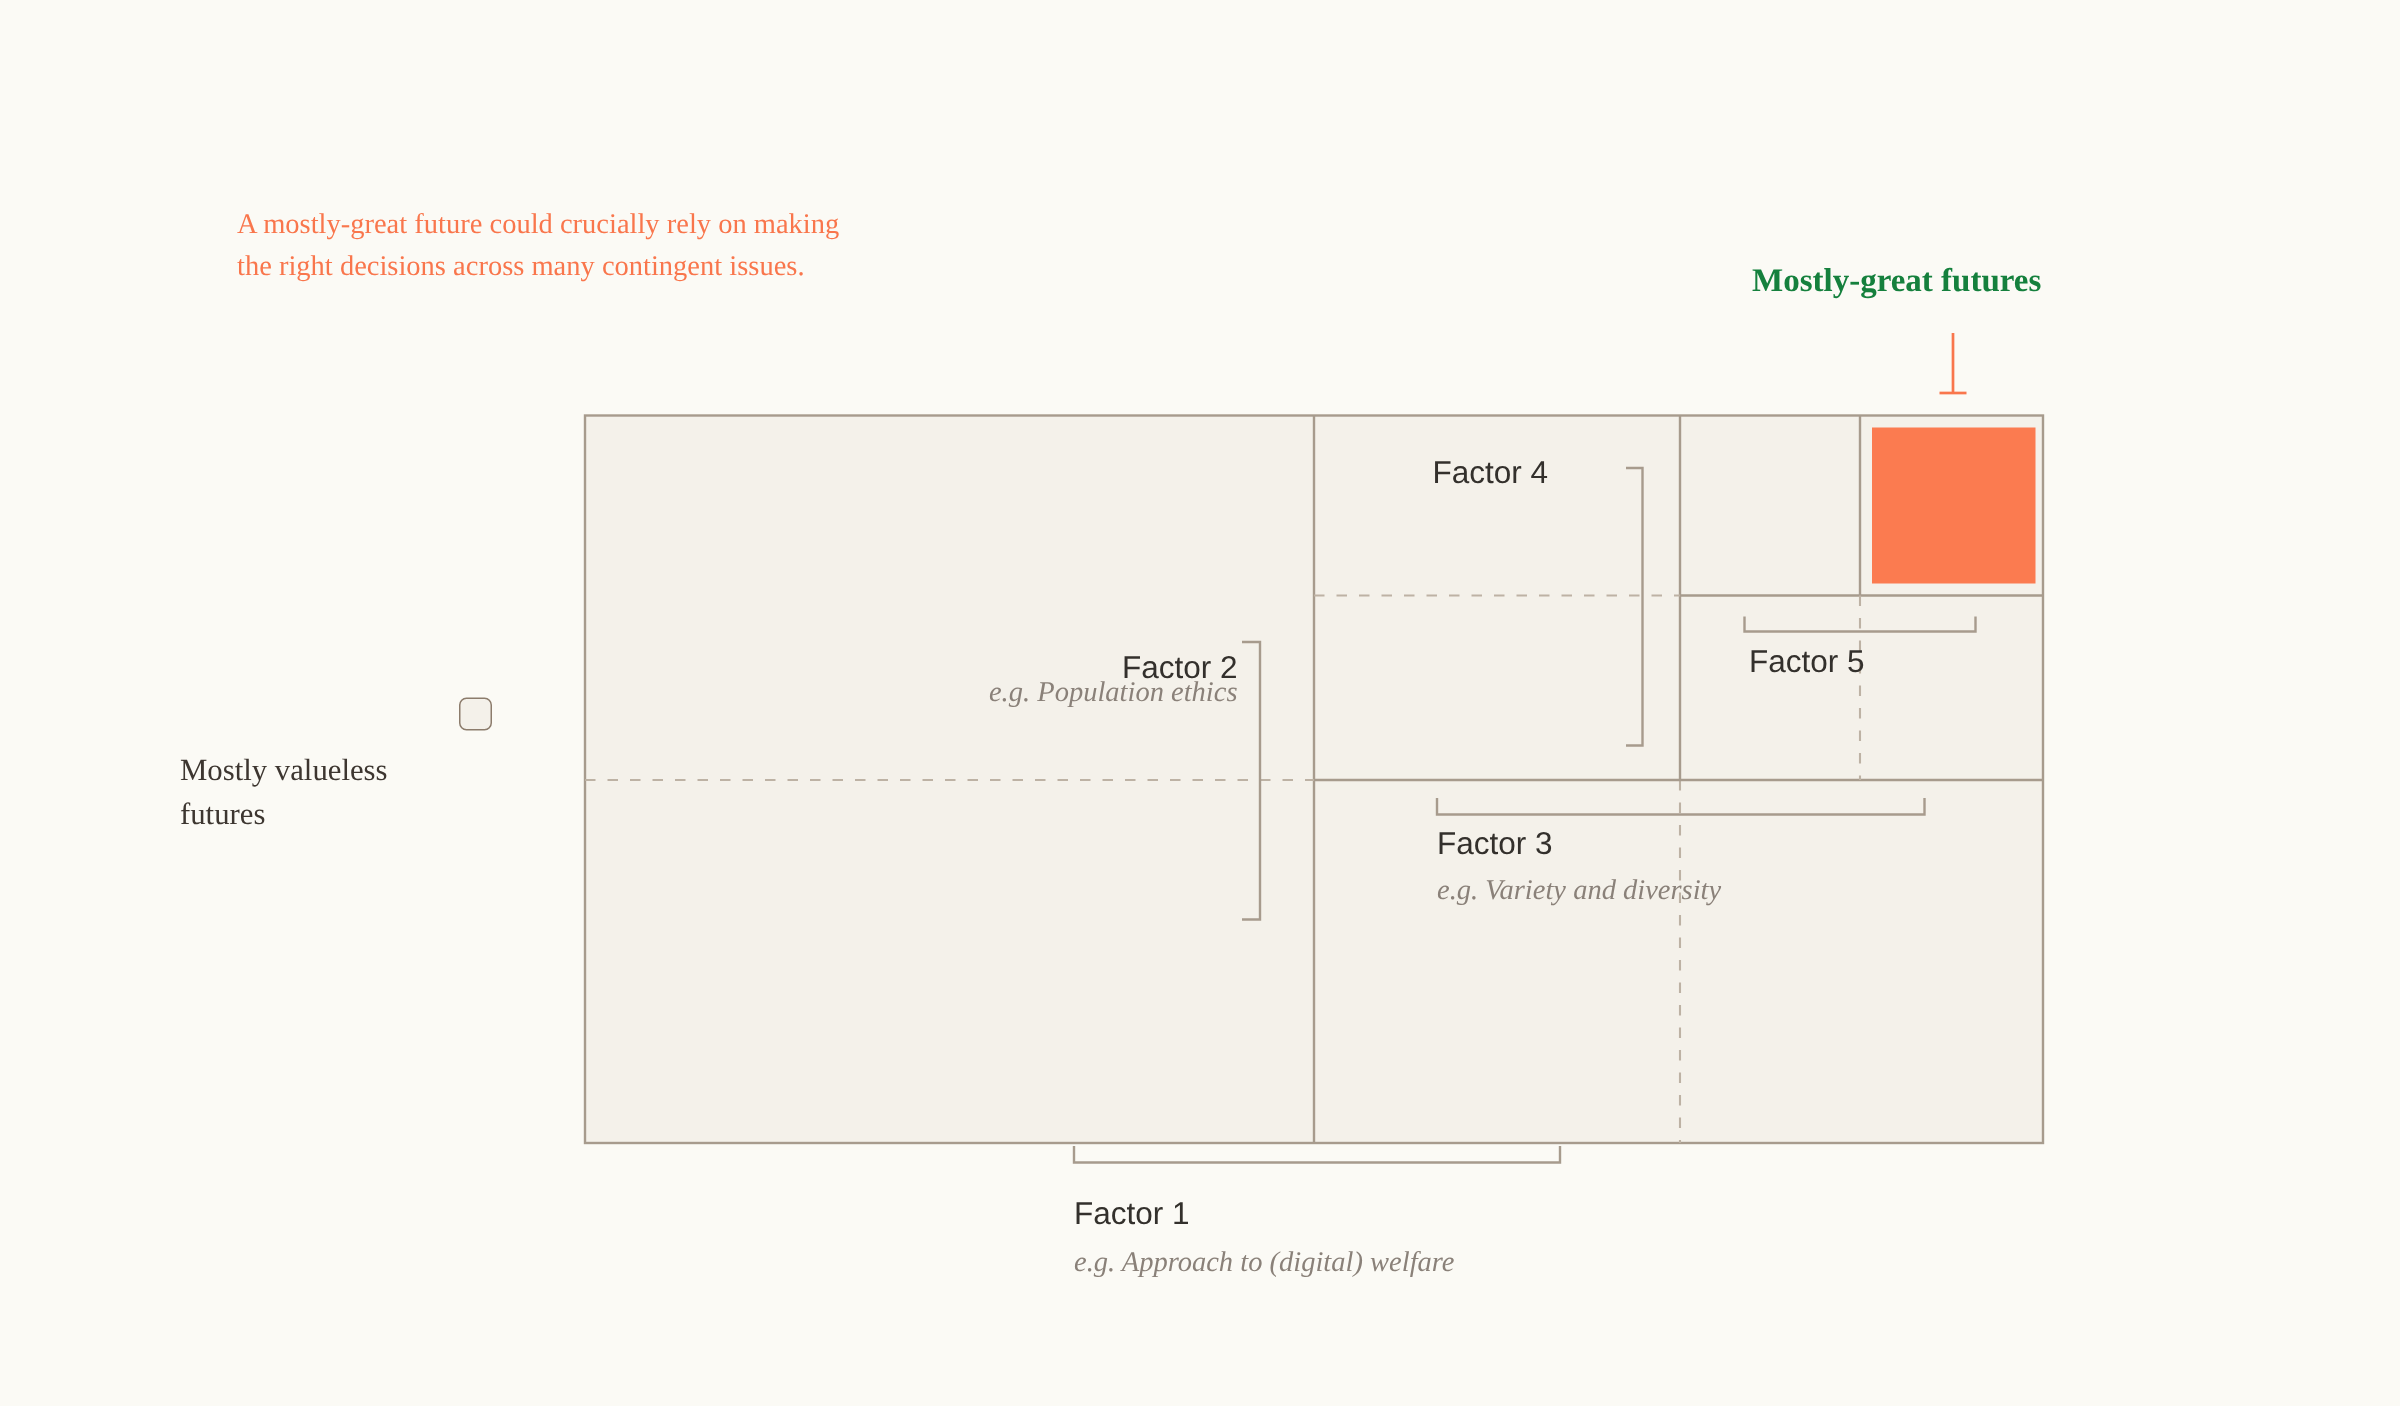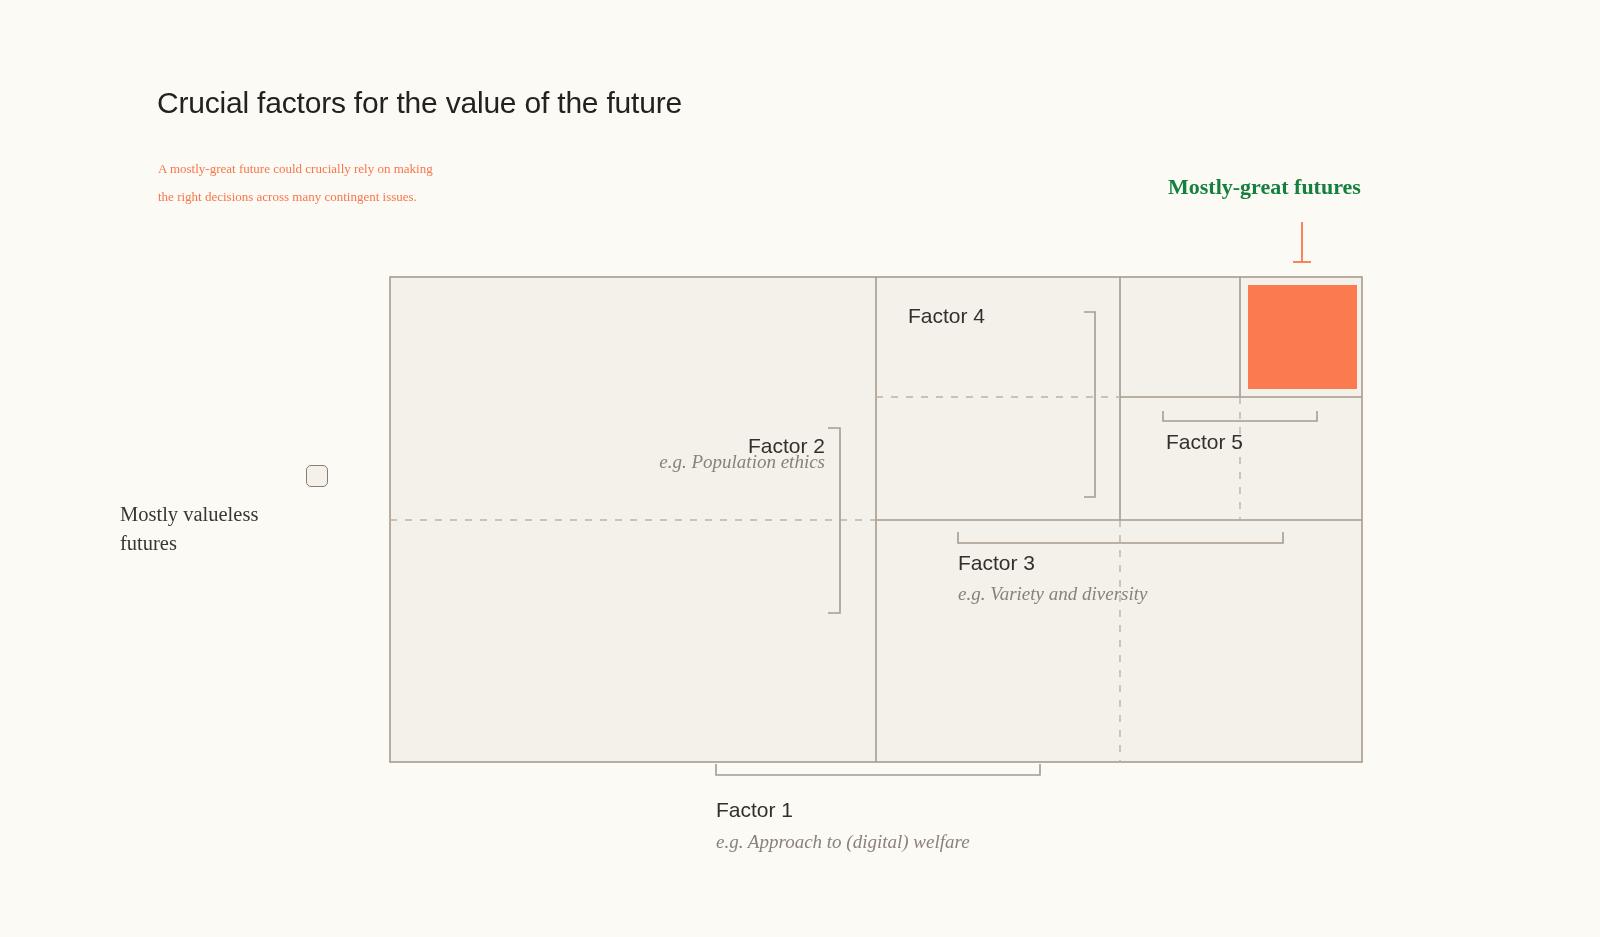--- a/index.html
+++ b/index.html
@@ -29,23 +29,23 @@
     font-family: "Liberation Sans", sans-serif;
     font-size: 30px;
     font-weight: 400;
     color: #24211E;
     letter-spacing: -0.2px;
     white-space: nowrap;
   }
   .subtitle {
     position: absolute;
     left: 158px;
-    top: 155px;
-    font-family: "Liberation Serif", serif;
-    font-size: 13px;
+    top: 136px;
+    font-family: "Liberation Serif", serif;
+    font-size: 19px;
     line-height: 28px;
     color: #F9764C;
     white-space: pre-line;
   }
 
   
   .callout-great-label {
     position: absolute;
     left: 1168px;
     top: 174px;
@@ -116,31 +116,30 @@
 
   
   .f2-label { left: 600px; top: 434px; width: 225px; text-align: right; }
   .f2-sub   { left: 560px; top: 451px; width: 265px; text-align: right; }
 
   
   .f3-label { left: 958px; top: 551px; }
   .f3-sub   { left: 958px; top: 583px; }
 
   
-  .f4-label { left: 908px; top: 304px; width: 200px; text-align: left; }
+  .f4-label { left: 832px; top: 304px; width: 200px; text-align: right; }
 
   
   .f5-label { left: 1166px; top: 430px; }
 </style>
 </head>
 <body>
 
 <div class="stage">
 
-  <div class="title">Crucial factors for the value of the future</div>
   <div class="subtitle">A mostly-great future could crucially rely on making
 the right decisions across many contingent issues.</div>
 
   <div class="callout-great-label">Mostly-great futures</div>
 
   <div class="swatch"></div>
   <div class="callout-valueless-label">Mostly valueless
 futures</div>
 
   <div class="diagram">

